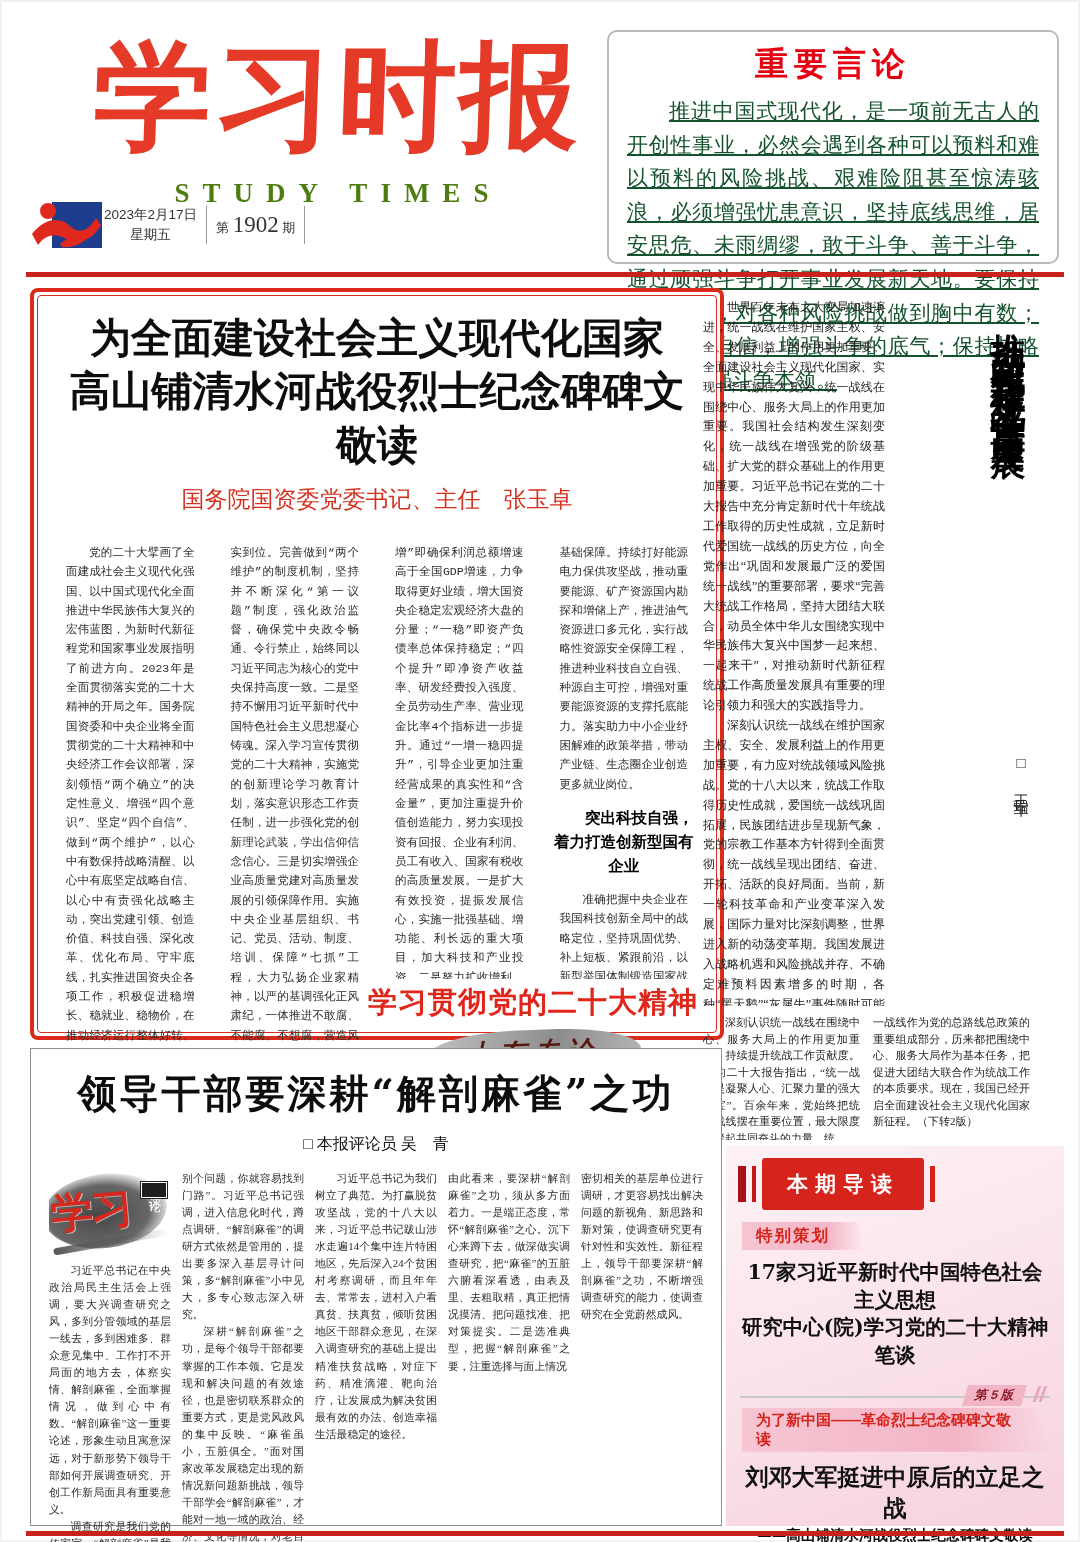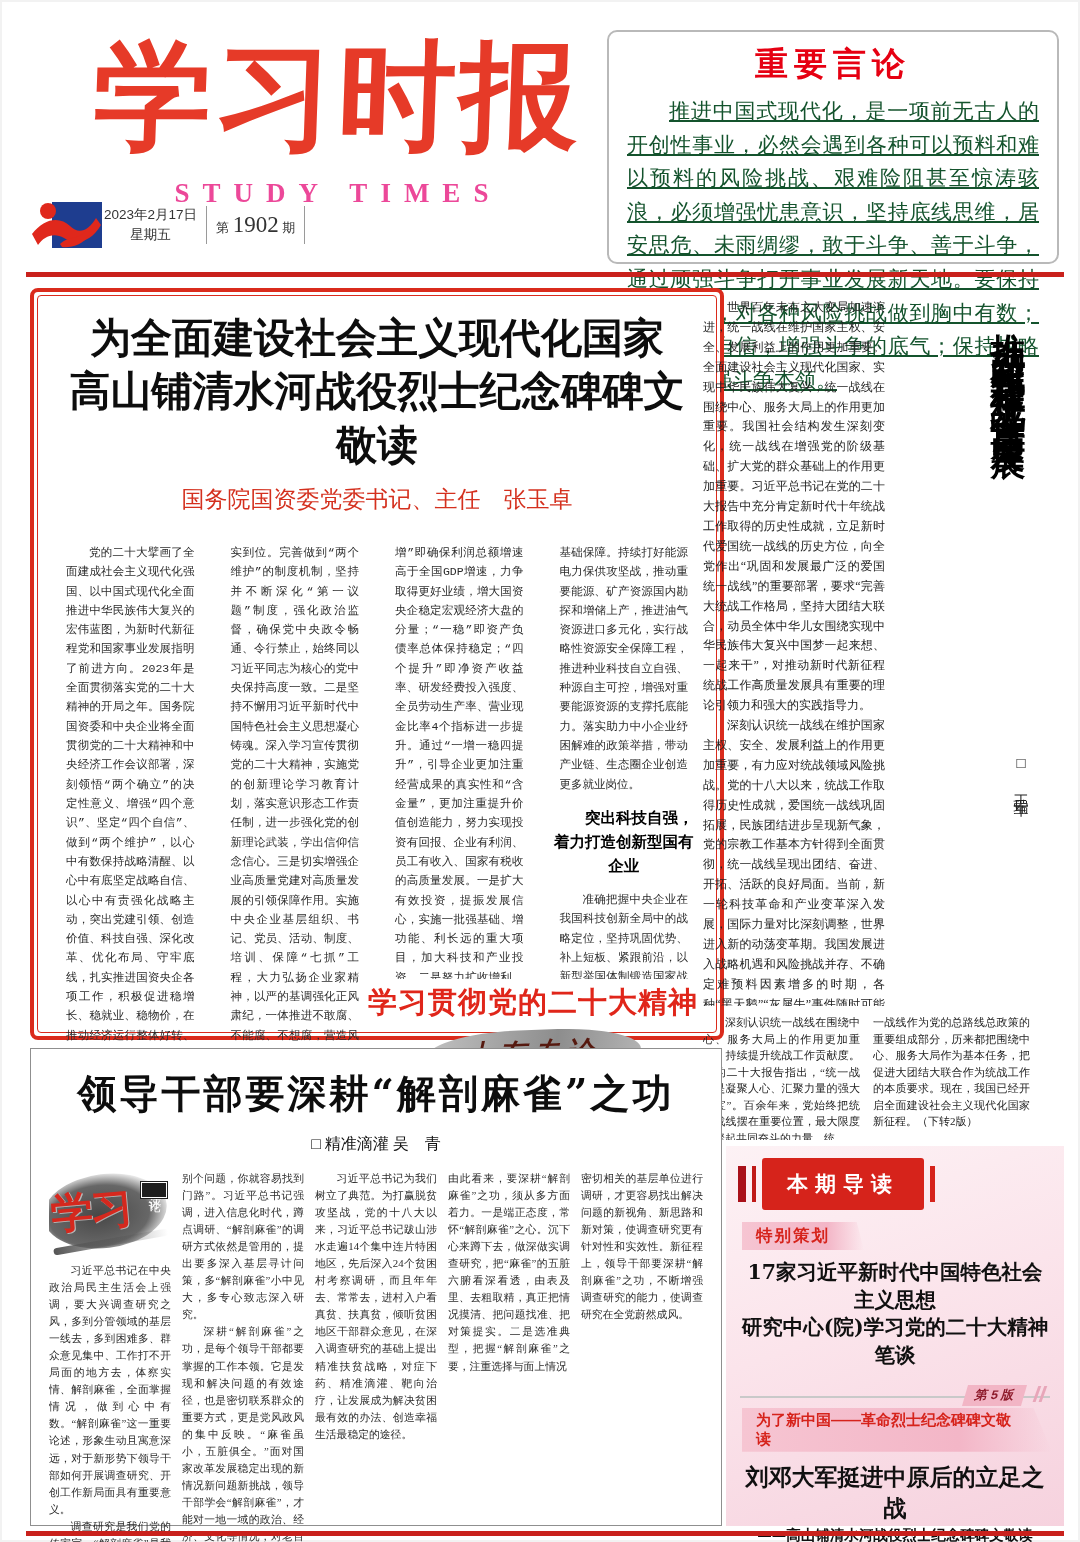--- a/index.html
+++ b/index.html
@@ -6,21 +6,21 @@
   .page{position:relative;width:1080px;height:1542px;background:#fff;margin:0 auto;
         font-family:"Liberation Serif","DejaVu Serif",serif;color:#222;overflow:hidden;
         box-shadow:inset 0 0 0 2px #f2f2f2;}
   .sans{font-family:"Liberation Sans","DejaVu Sans",sans-serif;}
 
   
   .masthead-title{position:absolute;left:88px;top:22px;width:500px;text-align:center;
     font-size:118px;font-weight:900;color:#e63a28;letter-spacing:4px;line-height:1.25;
     font-family:"DejaVu Serif","Liberation Serif",serif;transform:skewX(-2deg);}
   .masthead-sub{position:absolute;left:88px;top:178px;width:500px;text-align:center;
-    font-size:27px;color:#ec4899;letter-spacing:13px;font-weight:700;}
+    font-size:27px;color:#4d7c0f;letter-spacing:13px;font-weight:700;}
 
   
   .quote-box{position:absolute;left:607px;top:30px;width:452px;height:234px;
     border:2px solid #b9b9b9;border-radius:10px;padding:8px 18px;box-sizing:border-box;background:#fff;}
   .quote-title{text-align:center;color:#e60012;font-size:33px;font-weight:900;letter-spacing:6px;margin:2px 0 8px;}
   .quote-body{font-size:21px;line-height:1.6;text-align:justify;text-indent:2em;color:#14532d;text-decoration:underline;}
 
   
   .dateline{position:absolute;left:30px;top:198px;width:572px;height:54px;display:flex;align-items:center;}
   .dl-logo{flex:0 0 74px;height:50px;}
@@ -201,21 +201,21 @@
         <p style="text-indent:2em">深刻认识统一战线在围绕中心、服务大局上的作用更加重要，持续提升统战工作贡献度。党的二十大报告指出，“统一战线是凝聚人心、汇聚力量的强大法宝”。百余年来，党始终把统一战线摆在重要位置，最大限度凝聚起共同奋斗的力量。统</p>
       </div>
       <div class="ra-bcol">
         <p style="text-indent:0">一战线作为党的总路线总政策的重要组成部分，历来都把围绕中心、服务大局作为基本任务，把促进大团结大联合作为统战工作的本质要求。现在，我国已经开启全面建设社会主义现代化国家新征程。（下转2版）</p>
       </div>
     </div>
   </div>
 
   <div class="comm-box">
     <div class="comm-headline">领导干部要深耕“解剖麻雀”之功</div>
-    <div class="comm-byline">□ 精准滴灌 吴　青</div>
+    <div class="comm-byline">□ 本报评论员 吴　青</div>
     <div class="comm-cols">
       <div class="ccol">
         <div class="stamp">
           <div class="stamp-bg"></div>
           <div class="stamp-main">学习</div>
           <div class="stamp-sub">评论</div>
         </div>
         <p>习近平总书记在中央政治局民主生活会上强调，要大兴调查研究之风，多到分管领域的基层一线去，多到困难多、群众意见集中、工作打不开局面的地方去，体察实情、解剖麻雀，全面掌握情况，做到心中有数。“解剖麻雀”这一重要论述，形象生动且寓意深远，对于新形势下领导干部如何开展调查研究、开创工作新局面具有重要意义。</p>
         <p>调查研究是我们党的传家宝。“解剖麻雀”是我们党在长期实践中总结提炼出的一种科学调研方法，一般是指通过深入研究具体典型，以小处见大处、从个别到一般、由个性到共性，从中找出事物发展的普遍规律，提高决策的科学性。毛泽东指出，“要从个别问题深入，深入解剖一个麻雀，了解一处地方或一个问题”，“往后调查别处地方或</p>
       </div>

